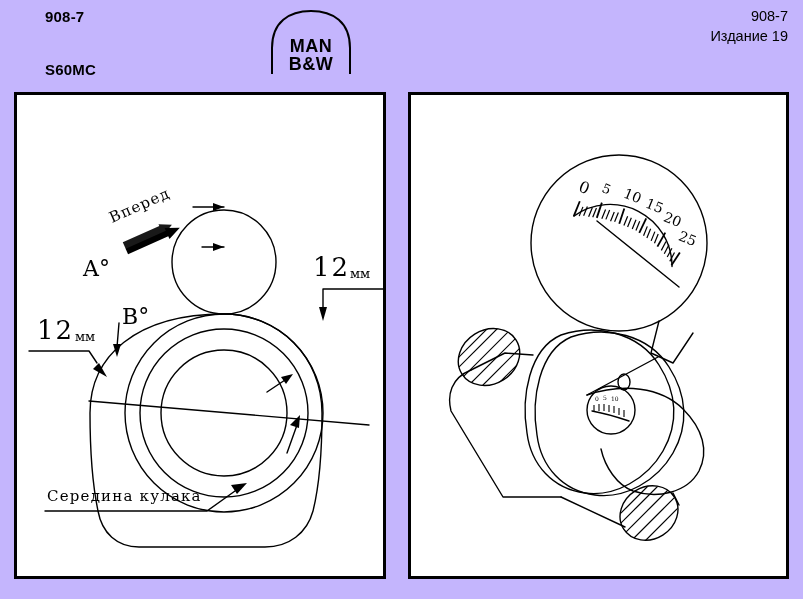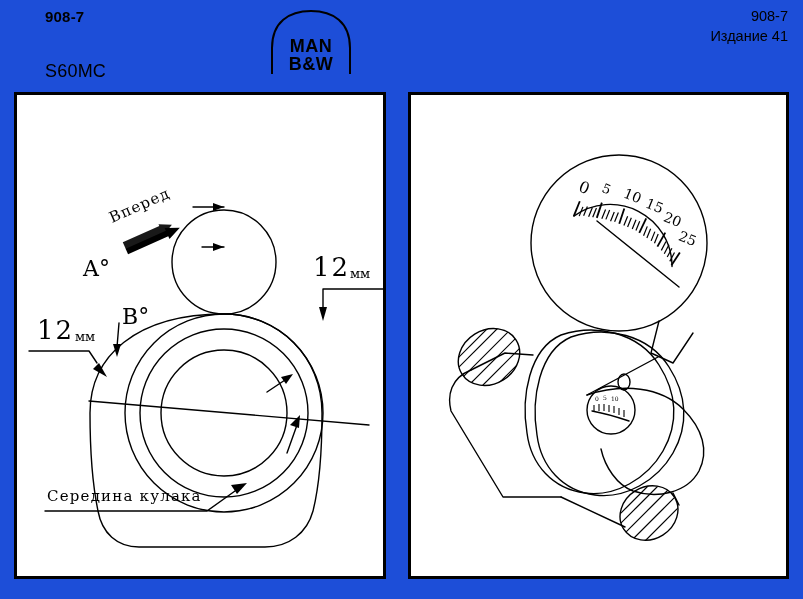--- a/index.html
+++ b/index.html
@@ -9,41 +9,41 @@
     background: #ffffff;
   }
   body {
     font-family: "Liberation Sans", sans-serif;
     color: #000000;
   }
   #page {
     position: relative;
     width: 803px;
     height: 599px;
-    background: #1d4ed8;
+    background: #c4b5fd;
     overflow: hidden;
   }
 
   
   #header { position: absolute; left: 0; top: 0; width: 803px; height: 90px; }
 
   .hdr-doc-left {
     position: absolute;
     left: 45px;
     top: 8px;
     font-size: 15px;
     font-weight: bold;
     letter-spacing: 0.2px;
   }
   .hdr-engine {
     position: absolute;
     left: 45px;
     top: 61px;
-    font-size: 18px;
-    font-weight: normal;
+    font-size: 15px;
+    font-weight: bold;
     letter-spacing: 0.2px;
   }
 
   
   #logo { position: absolute; left: 268px; top: 8px; width: 86px; height: 66px; }
 
   
   .hdr-title {
     position: absolute;
     left: 414px;
@@ -114,21 +114,21 @@
       <svg viewBox="0 0 86 66" preserveAspectRatio="xMidYMid meet">
         <path class="sketch-thick" d="M4 66 L4 40 C4 14 21 3 43 3 C65 3 82 14 82 40 L82 66" fill="none" stroke="#000" stroke-width="5"></path>
         <text class="lbl" x="43" y="44" text-anchor="middle" font-size="18" font-weight="bold" font-family="'Liberation Sans', sans-serif" letter-spacing="0.5">MAN</text>
         <text class="lbl" x="43" y="62" text-anchor="middle" font-size="18" font-weight="bold" font-family="'Liberation Sans', sans-serif" letter-spacing="0.5">B&amp;W</text>
       </svg>
     </div>
 
 
     <div class="hdr-meta">
       <div>908-7</div>
-      <div>Издание 41</div>
+      <div>Издание 19</div>
     </div>
   </div>
 
   <div class="frame" id="frame-left">
     <svg viewBox="0 0 366 481" preserveAspectRatio="xMidYMid meet">
 
       <circle class="sketch" cx="207" cy="167" r="52"></circle>
 
       <line class="sketch-thin" x1="207" y1="108" x2="207" y2="460" stroke-dasharray="0"></line>
 

